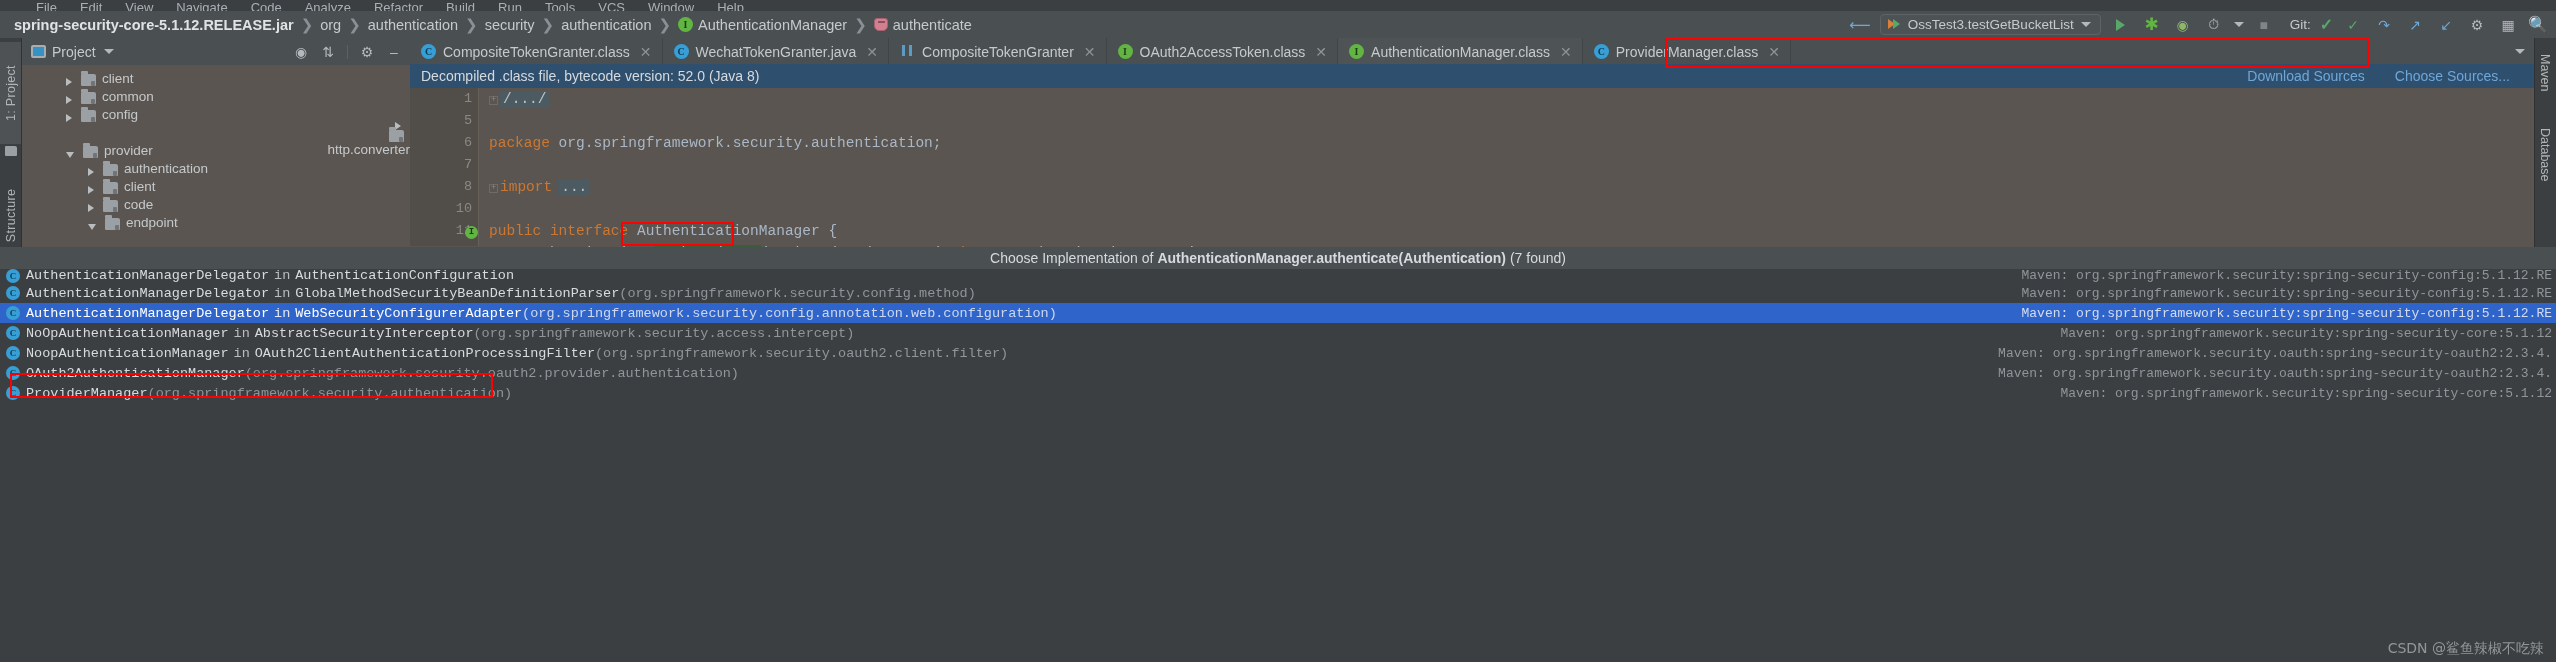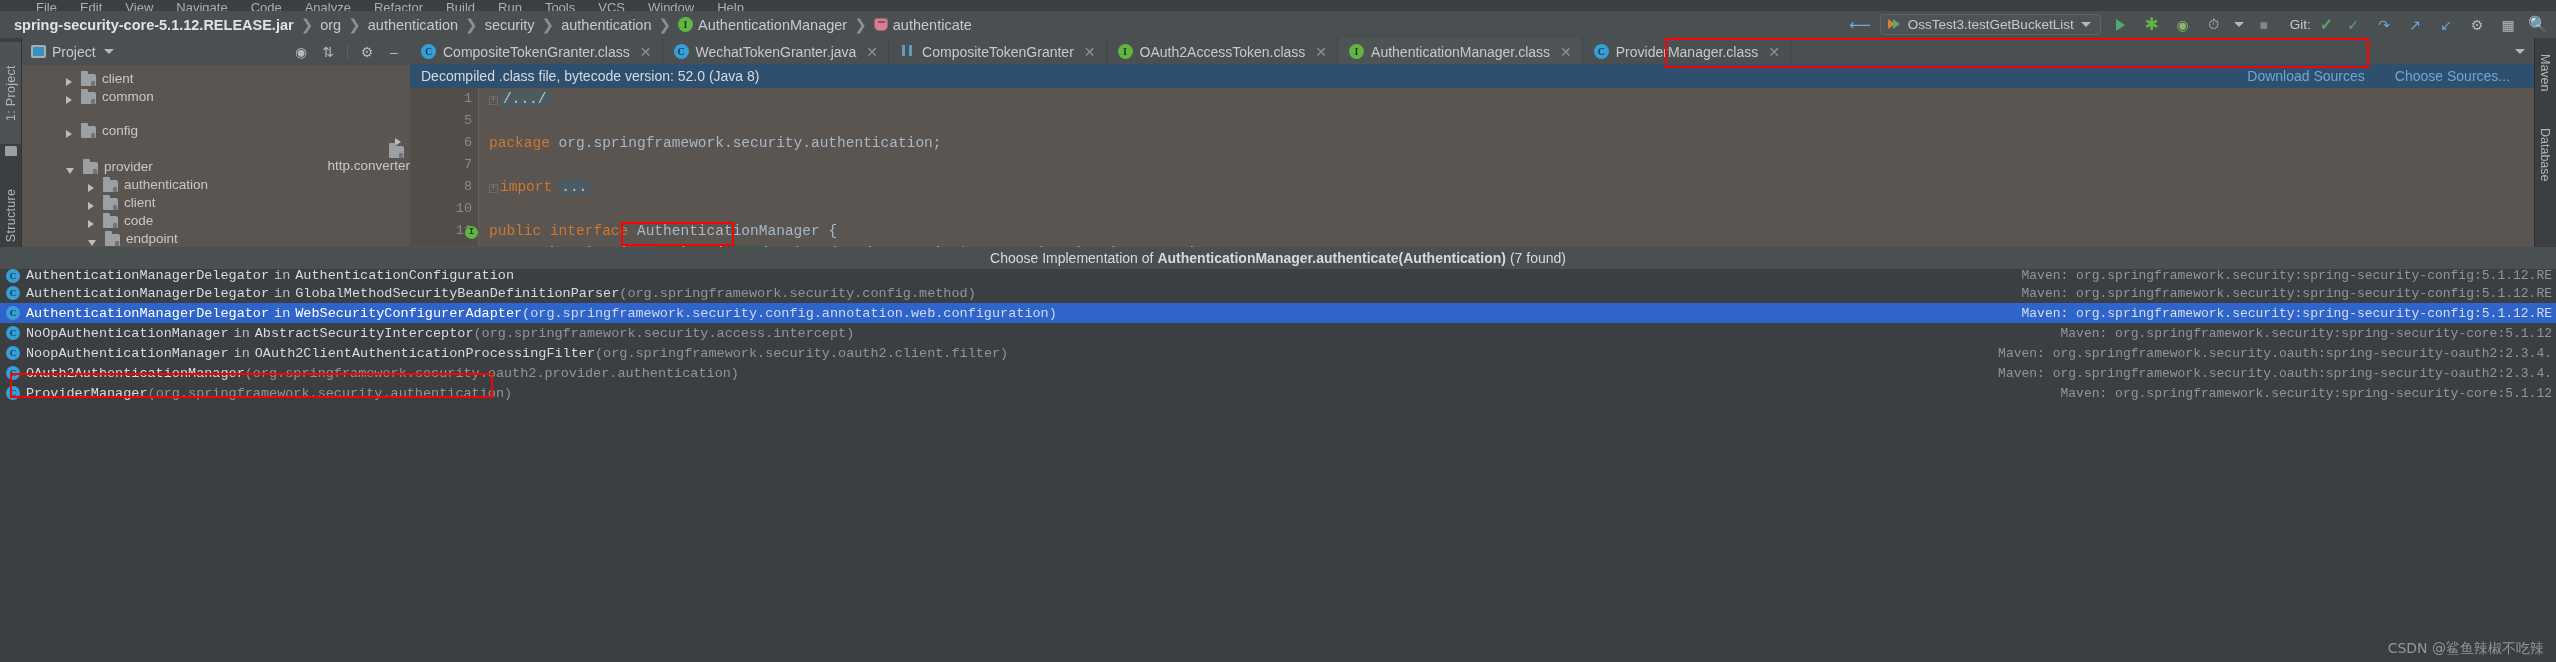--- a/index.html
+++ b/index.html
@@ -369,21 +369,21 @@
       <div class="tnode" style="padding-left: 44px;">
         <span class="tw closed"></span>
         <span class="folder"></span>
         <span class="tlabel">client</span>
       </div>
       <div class="tnode" style="padding-left: 44px;">
         <span class="tw closed"></span>
         <span class="folder"></span>
         <span class="tlabel">common</span>
       </div>
-      <div class="tnode" style="padding-left: 44px; margin-top: 16px;">
+      <div class="tnode" style="padding-left: 44px;">
         <span class="tw closed"></span>
         <span class="folder"></span>
         <span class="tlabel">config</span>
       </div>
       <div class="tnode" style="padding-left: 44px; flex-direction: column;">
         <span class="tw closed"></span>
         <span class="folder"></span>
         <span class="tlabel">http.converter</span>
       </div>
       <div class="tnode" style="padding-left: 44px;">

